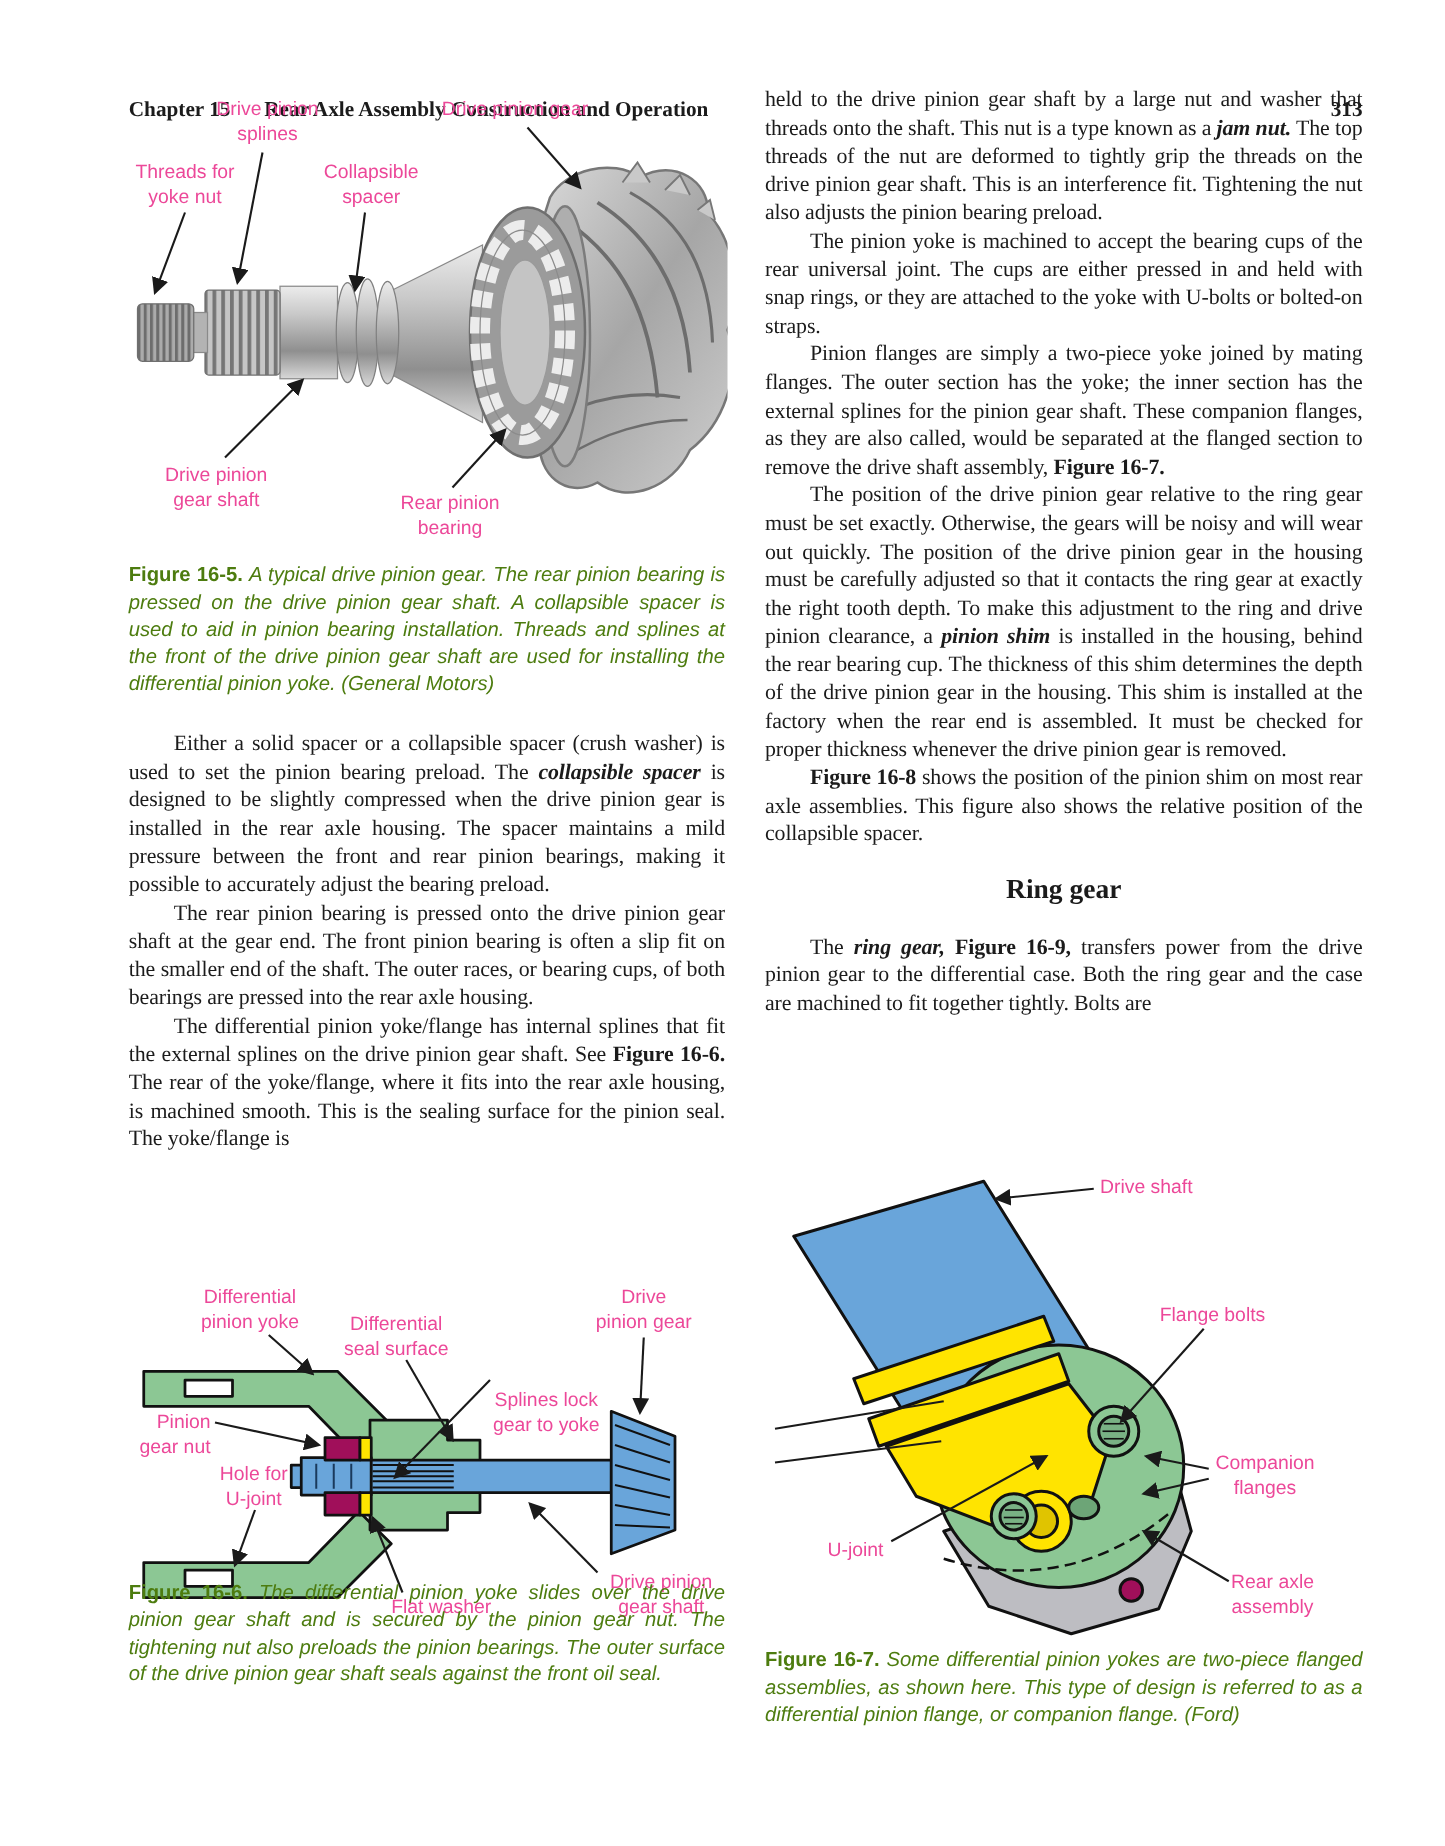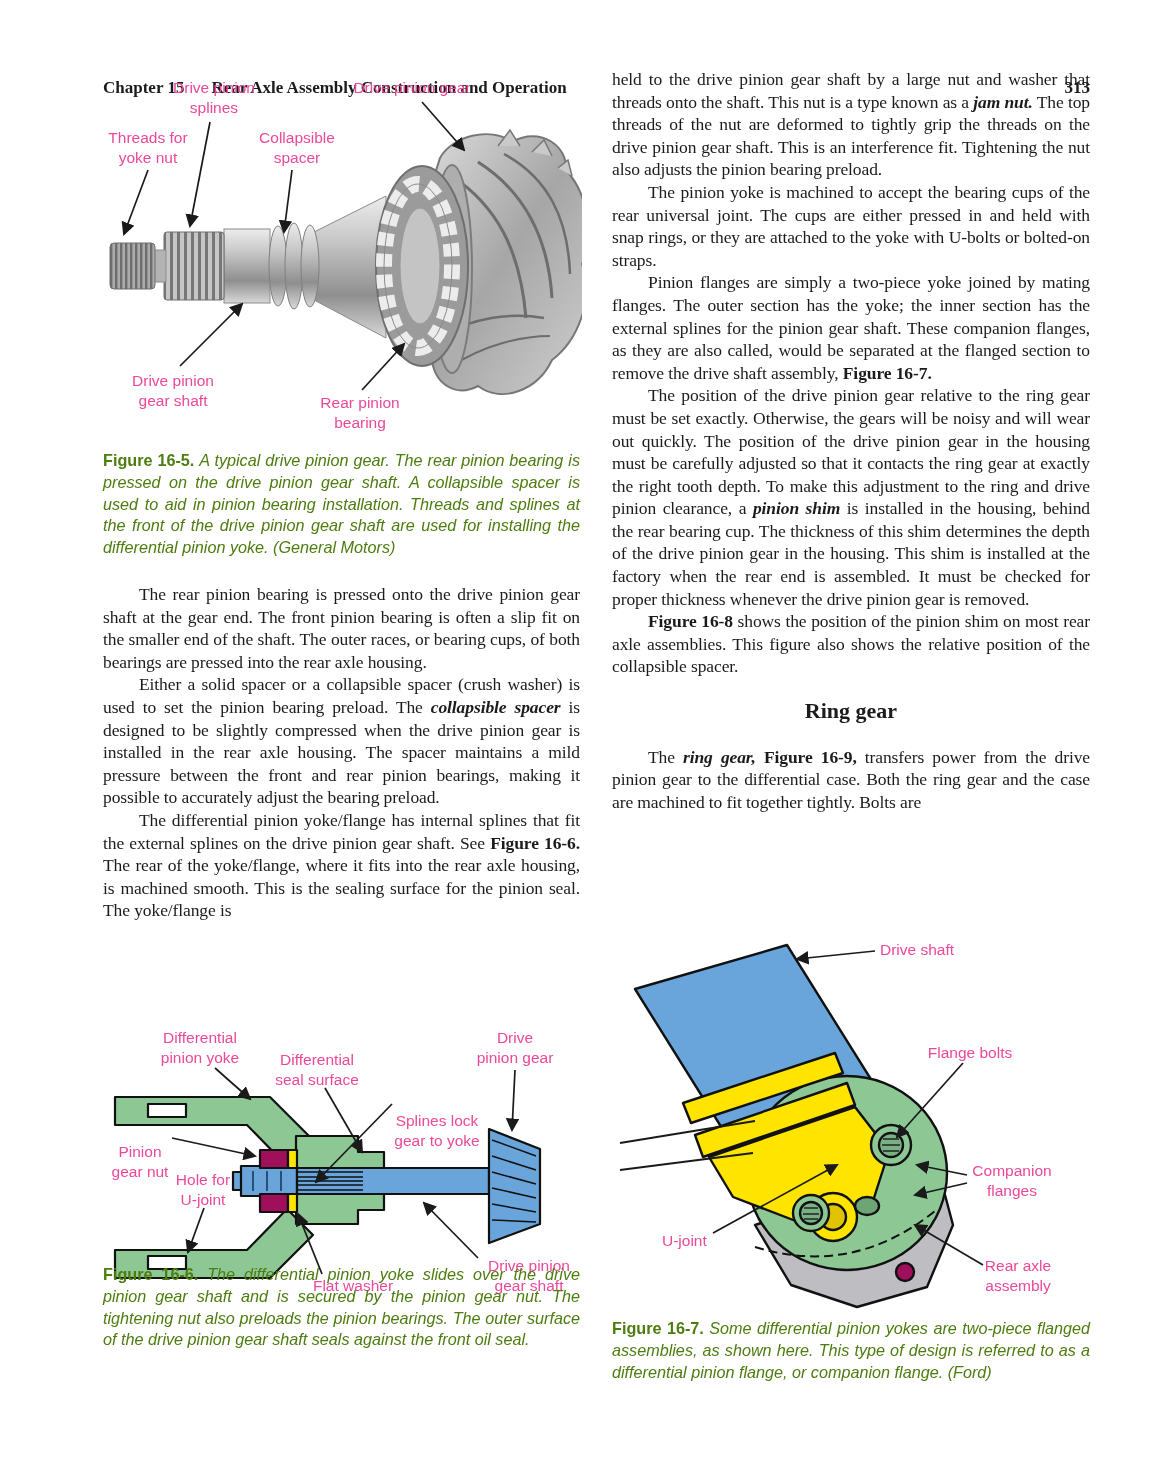--- a/index.html
+++ b/index.html
@@ -132,22 +132,22 @@
     <div class="fig-label" style="left:312px; top:12px;">Drive pinion gear</div>
     <div class="fig-label" style="left:48px;  top:62px;">Threads for<br>yoke nut</div>
     <div class="fig-label" style="left:197px; top:62px;">Collapsible<br>spacer</div>
     <div class="fig-label" style="left:73px;  top:305px;">Drive pinion<br>gear shaft</div>
     <div class="fig-label" style="left:260px; top:327px;">Rear pinion<br>bearing</div>
   </div>
 
   <div class="caption abs" style="left:103px; top:450px; width:477px;"><b>Figure 16-5.</b> <i>A typical drive pinion gear. The rear pinion bearing is pressed on the drive pinion gear shaft. A collapsible spacer is used to aid in pinion bearing installation. Threads and splines at the front of the drive pinion gear shaft are used for installing the differential pinion yoke. (General Motors)</i></div>
 
   <div class="body-text abs" style="left:103px; top:583px; width:477px;">
+    <p>Either a solid spacer or a collapsible spacer (crush washer) is used to set the pinion bearing preload. The <b><i>collapsible spacer</i></b> is designed to be slightly compressed when the drive pinion gear is installed in the rear axle housing. The spacer maintains a mild pressure between the front and rear pinion bearings, making it possible to accurately adjust the bearing preload.</p>
     <p>The rear pinion bearing is pressed onto the drive pinion gear shaft at the gear end. The front pinion bearing is often a slip fit on the smaller end of the shaft. The outer races, or bearing cups, of both bearings are pressed into the rear axle housing.</p>
-    <p>Either a solid spacer or a collapsible spacer (crush washer) is used to set the pinion bearing preload. The <b><i>collapsible spacer</i></b> is designed to be slightly compressed when the drive pinion gear is installed in the rear axle housing. The spacer maintains a mild pressure between the front and rear pinion bearings, making it possible to accurately adjust the bearing preload.</p>
     <p>The differential pinion yoke/flange has internal splines that fit the external splines on the drive pinion gear shaft. See <b>Figure 16-6.</b> The rear of the yoke/flange, where it fits into the rear axle housing, is machined smooth. This is the sealing surface for the pinion seal. The yoke/flange is</p>
   </div>
 
   <div class="body-text abs" style="left:612px; top:68px; width:478px;">
     <p class="noindent">held to the drive pinion gear shaft by a large nut and washer that threads onto the shaft. This nut is a type known as a <b><i>jam nut.</i></b> The top threads of the nut are deformed to tightly grip the threads on the drive pinion gear shaft. This is an interference fit. Tightening the nut also adjusts the pinion bearing preload.</p>
     <p>The pinion yoke is machined to accept the bearing cups of the rear universal joint. The cups are either pressed in and held with snap rings, or they are attached to the yoke with U-bolts or bolted-on straps.</p>
     <p>Pinion flanges are simply a two-piece yoke joined by mating flanges. The outer section has the yoke; the inner section has the external splines for the pinion gear shaft. These companion flanges, as they are also called, would be separated at the flanged section to remove the drive shaft assembly, <b>Figure 16-7.</b></p>
     <p>The position of the drive pinion gear relative to the ring gear must be set exactly. Otherwise, the gears will be noisy and will wear out quickly. The position of the drive pinion gear in the housing must be carefully adjusted so that it contacts the ring gear at exactly the right tooth depth. To make this adjustment to the ring and drive pinion clearance, a <b><i>pinion shim</i></b> is installed in the housing, behind the rear bearing cup. The thickness of this shim determines the depth of the drive pinion gear in the housing. This shim is installed at the factory when the rear end is assembled. It must be checked for proper thickness whenever the drive pinion gear is removed.</p>
     <p><b>Figure 16-8</b> shows the position of the pinion shim on most rear axle assemblies. This figure also shows the relative position of the collapsible spacer.</p>
     <p class="ring-heading">Ring gear</p>
@@ -212,21 +212,21 @@
         <line class="arrow-line" x1="72" y1="116" x2="155" y2="134" marker-end="url(#ah6)"></line>
         <line class="arrow-line" x1="104" y1="186" x2="88" y2="230" marker-end="url(#ah6)"></line>
         <line class="arrow-line" x1="222" y1="252" x2="198" y2="192" marker-end="url(#ah6)"></line>
         <line class="arrow-line" x1="378" y1="236" x2="324" y2="181" marker-end="url(#ah6)"></line>
       </g>
     </svg>
     <div class="fig-label" style="left:100px; top:6px;">Differential<br>pinion yoke</div>
     <div class="fig-label" style="left:217px; top:28px;">Differential<br>seal surface</div>
     <div class="fig-label" style="left:415px; top:6px;">Drive<br>pinion gear</div>
     <div class="fig-label" style="left:337px; top:89px;">Splines lock<br>gear to yoke</div>
-    <div class="fig-label" style="left:40px;  top:120px;">Pinion<br>gear nut</div>
+    <div class="fig-label" style="left:40px;  top:106px;text-align:right;">Pinion<br>gear nut</div>
     <div class="fig-label" style="left:103px; top:148px;">Hole for<br>U-joint</div>
     <div class="fig-label" style="left:253px; top:254px;">Flat washer</div>
     <div class="fig-label" style="left:429px; top:234px;">Drive pinion<br>gear shaft</div>
   </div>
 
   <div class="caption abs" style="left:103px; top:1264px; width:477px;"><b>Figure 16-6.</b> <i>The differential pinion yoke slides over the drive pinion gear shaft and is secured by the pinion gear nut. The tightening nut also preloads the pinion bearings. The outer surface of the drive pinion gear shaft seals against the front oil seal.</i></div>
 
   <div class="figure" style="left:605px; top:925px; width:500px; height:387px;">
     <svg width="500" height="387" viewBox="0 0 500 387">
       <defs>

